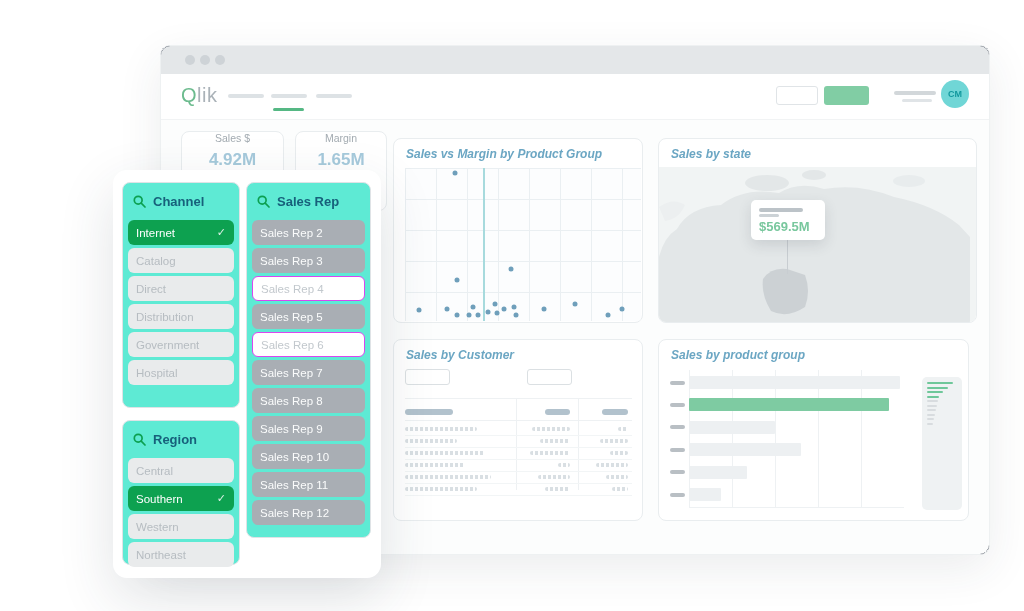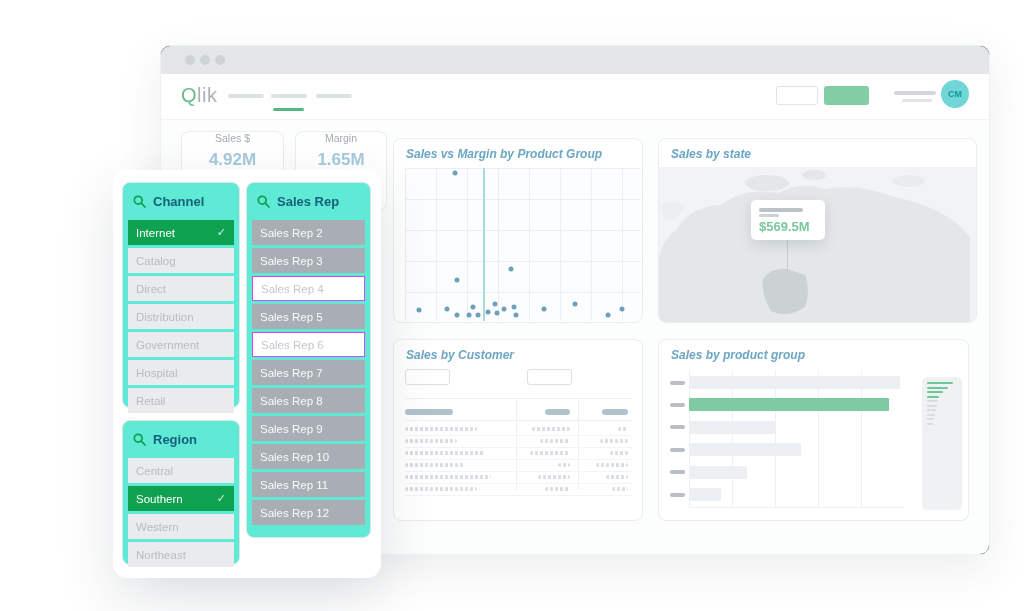--- a/index.html
+++ b/index.html
@@ -83,21 +83,21 @@
   
   .overlay-card { position:absolute; left:113px; top:170px; width:268px; height:408px; background:#fff;
     border-radius:14px; box-shadow:0 20px 55px rgba(40,55,70,.14); z-index:10; }
   .fpanel { position:absolute; background:#5eead4; border:1px solid #dfe3e6; border-radius:8px; z-index:11; }
   .fp-channel { left:122px; top:182px; width:118px; height:226px; }
   .fp-region  { left:122px; top:420px; width:118px; height:145px; }
   .fp-salesrep{ left:246px; top:182px; width:125px; height:356px; }
   .fpanel-header { height:36px; display:flex; align-items:center; gap:7px; padding-left:10px;
     font-size:13px; font-weight:bold; color:#17607b; }
   .f-items { position:absolute; left:5px; right:5px; top:37px; }
-  .f-item { height:25px; margin-bottom:3px; border-radius:0; font-size:11.5px;
+  .f-item { height:25px; margin-bottom:3px; border-radius:6px; font-size:11.5px;
     display:flex; align-items:center; justify-content:space-between; padding:0 8px;text-align:right; }
   .f-item.selected { background:#0da150; color:#ffffff; }
   .f-item .check { color:rgba(255,255,255,.85); font-size:11px; }
   .f-item.excluded { background:#e9ebec; color:#b6bcc1; }
   .f-item.alternative { background:#a9aeb4; color:#fbfcfc; }
   .f-item.possible { background:#fff; color:#c2c8cd; border:1px solid #d946ef; }
 </style>
 </head>
 <body>
 
@@ -272,23 +272,20 @@
         </div>
         <div class="f-item excluded">
           <span>Distribution</span>
         </div>
         <div class="f-item excluded">
           <span>Government</span>
         </div>
         <div class="f-item excluded">
           <span>Hospital</span>
         </div>
-        <div class="f-item excluded">
-          <span>Retail</span>
-        </div>
       </div>
   </div>
 
   <div class="fpanel fp-region">
     <div class="fpanel-header">
       <svg width="13" height="13" viewBox="0 0 13 13">
         <circle cx="5.2" cy="5.2" r="3.9" fill="none" stroke="#0ca050" stroke-width="1.7"></circle>
         <line x1="8.2" y1="8.2" x2="12" y2="12" stroke="#0ca050" stroke-width="1.7" stroke-linecap="round"></line>
       </svg>
       <span>Region</span>

